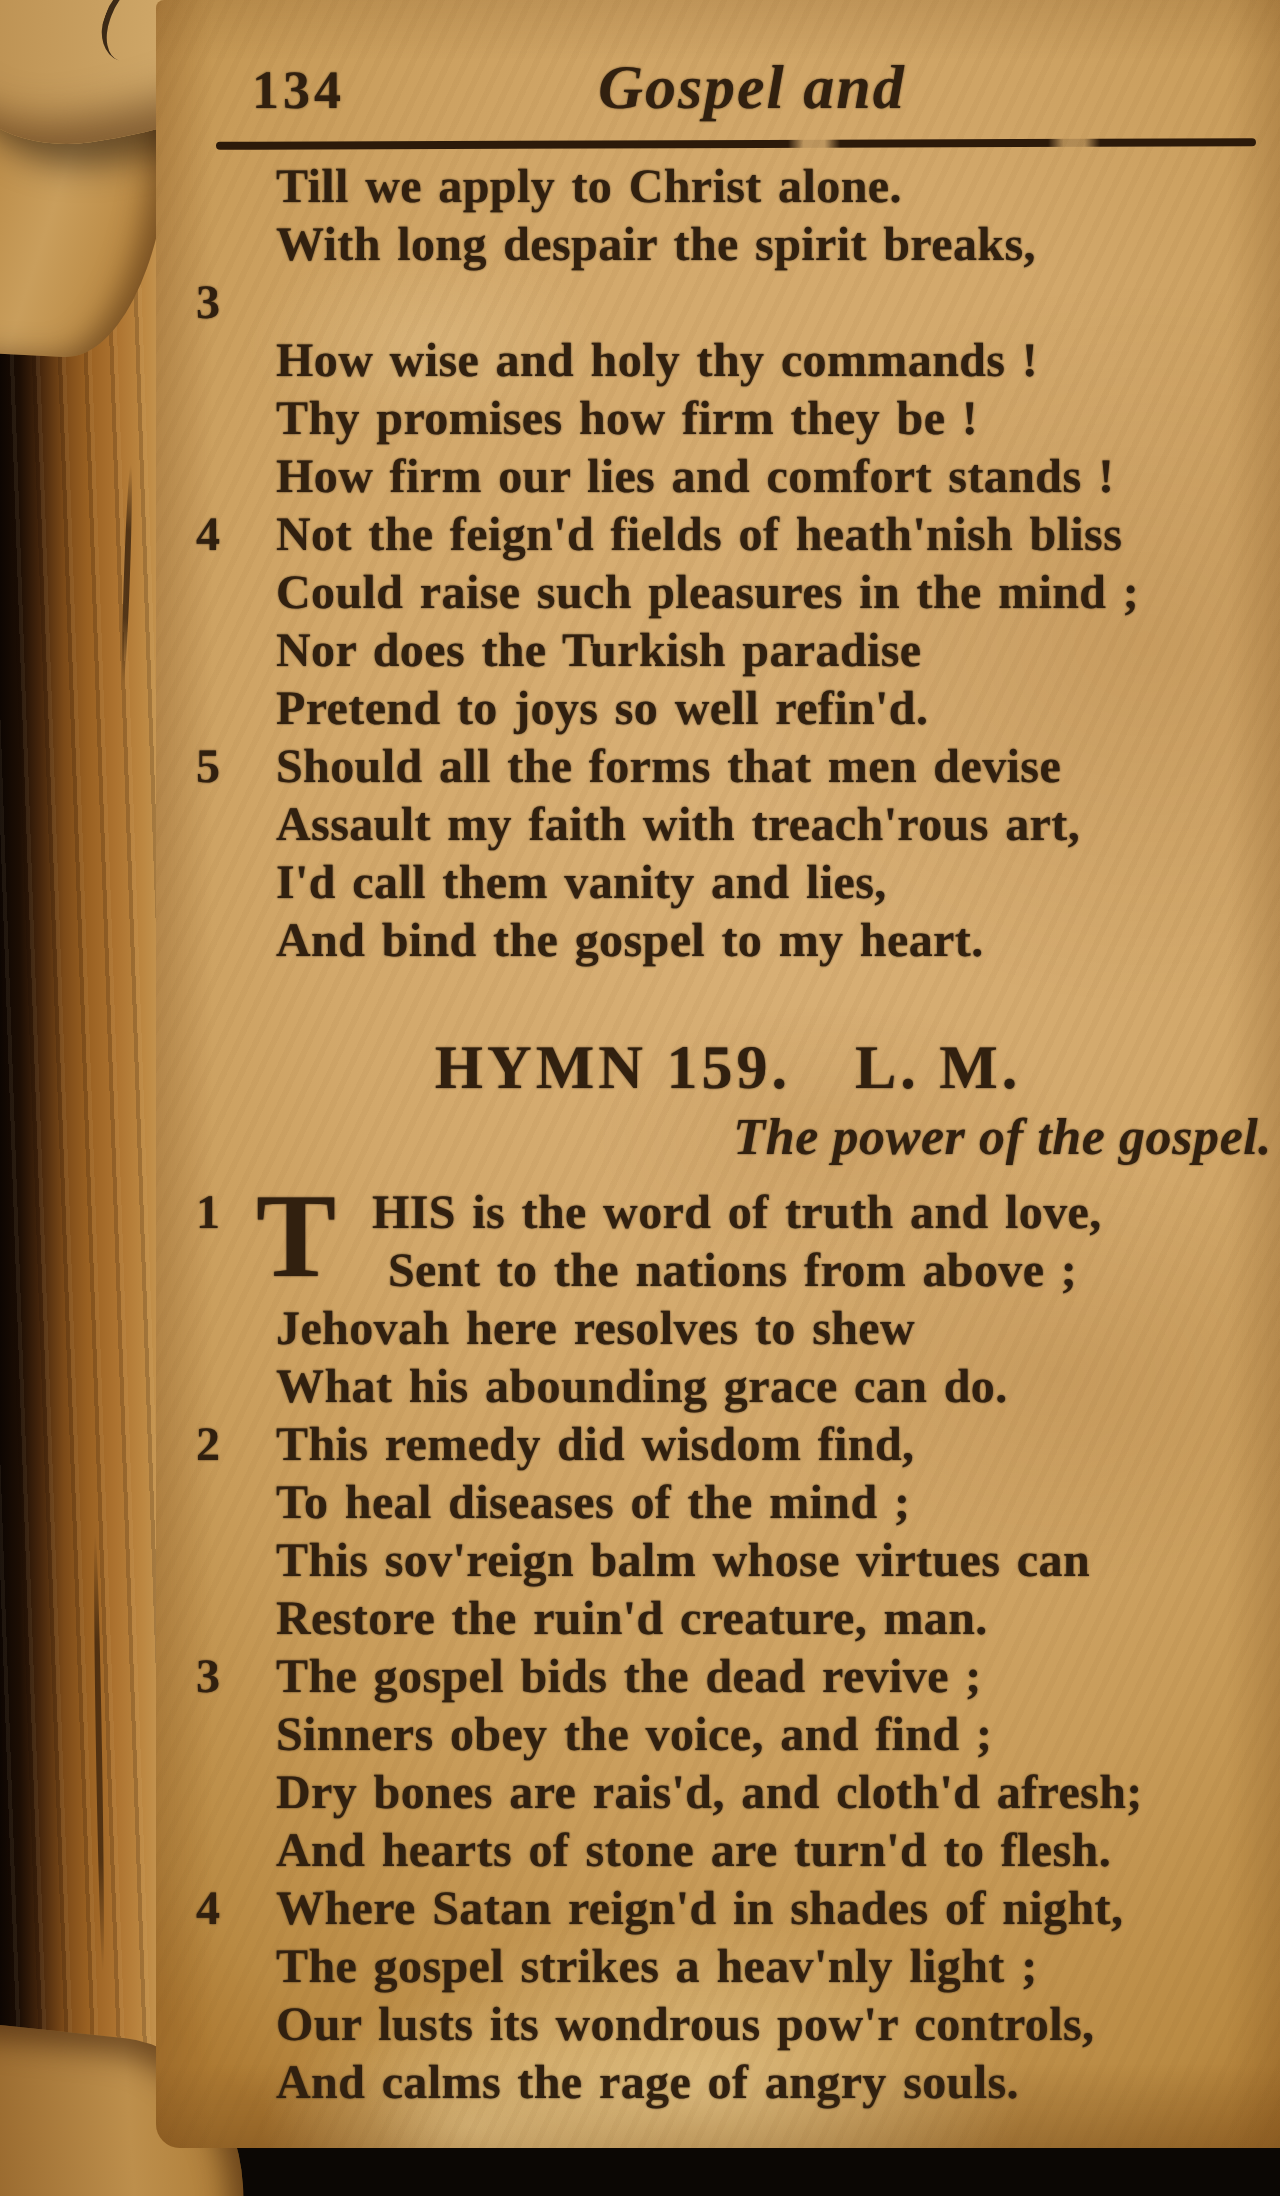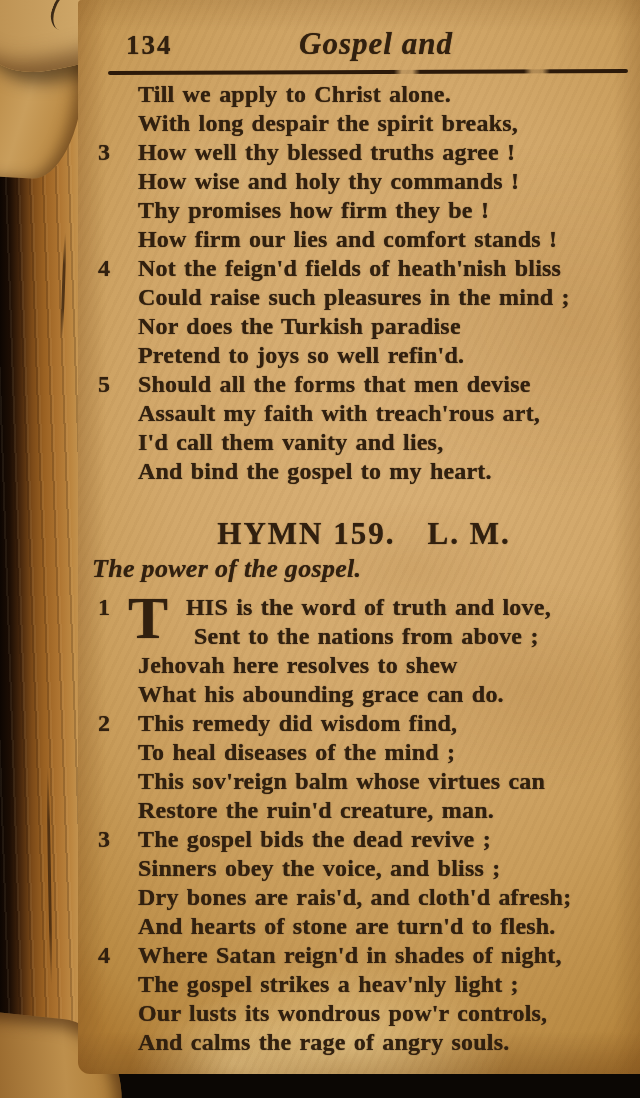--- a/index.html
+++ b/index.html
@@ -130,21 +130,21 @@
   .has-dropcap .ltext{margin-left:48px;}
   .indent-2{padding-left:102px;}
 
   .hymn-heading{
     display:flex;justify-content:center;gap:32px;
     margin-top:30px;
     font-size:31px;font-weight:bold;letter-spacing:2px;
     text-shadow:0 0 1px rgba(49,32,15,.9);
   }
   .hymn-subtitle{
-    text-align:left;font-style:italic;font-weight:bold;
+    text-align:right;font-style:italic;font-weight:bold;
     font-size:26px;margin-top:2px;margin-bottom:9px;letter-spacing:.3px;
     text-shadow:0 0 1px rgba(49,32,15,.85);
   }
 </style>
 </head>
 <body>
 
 <div class="scene">
 
   <div class="binding">
@@ -176,21 +176,20 @@
 
           <div class="line">
             <span class="vnum"></span>
             
             <span class="ltext">With long despair the spirit breaks,</span>
           </div>
 
           <div class="line">
             <span class="vnum">3</span>
             
-            <span class="ltext">How well thy blessed truths agree !</span>
           </div>
 
           <div class="line">
             <span class="vnum"></span>
             
             <span class="ltext">How wise and holy thy commands !</span>
           </div>
 
           <div class="line">
             <span class="vnum"></span>
@@ -311,21 +310,21 @@
 
           <div class="line">
             <span class="vnum">3</span>
             
             <span class="ltext">The gospel bids the dead revive ;</span>
           </div>
 
           <div class="line">
             <span class="vnum"></span>
             
-            <span class="ltext">Sinners obey the voice, and bliss ;</span>
+            <span class="ltext">Sinners obey the voice, and find ;</span>
           </div>
 
           <div class="line">
             <span class="vnum"></span>
             
             <span class="ltext">Dry bones are rais'd, and cloth'd afresh;</span>
           </div>
 
           <div class="line">
             <span class="vnum"></span>

